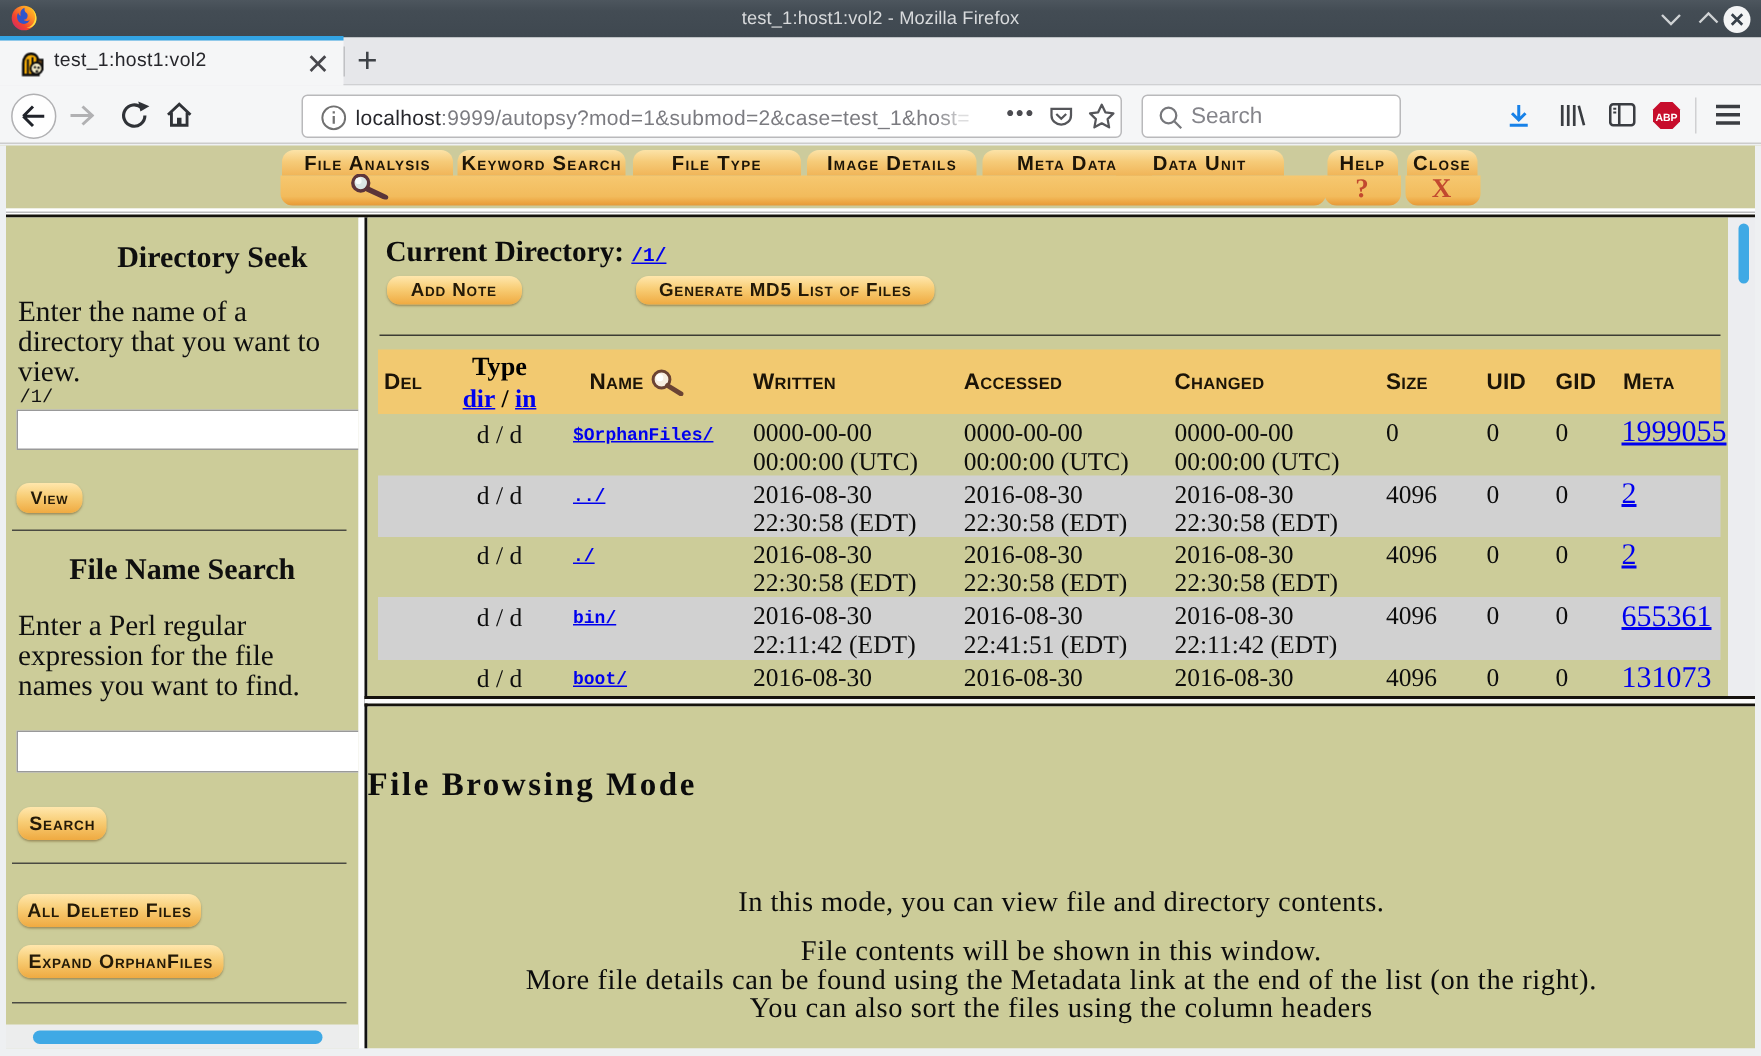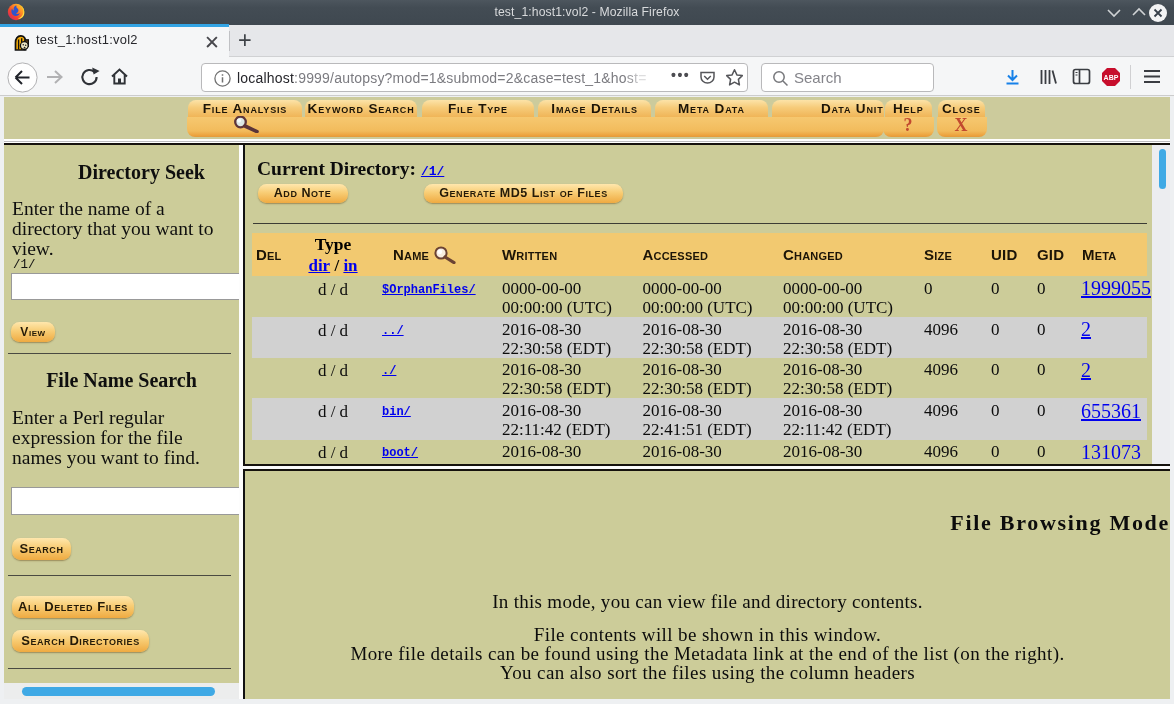--- a/index.html
+++ b/index.html
@@ -179,21 +179,21 @@
 
 <div id="toolbar">
   <div class="ostrip" style="left:187px;width:696.5px;"></div>
   <div class="ostrip" style="left:882.5px;width:51.5px;"></div>
   <div class="ostrip" style="left:937px;width:50px;"></div>
   <div class="otab" style="left:188px;width:114px;">File Analysis</div>
   <div class="otab" style="left:304.8px;width:112.5px;">Keyword Search</div>
   <div class="otab" style="left:421.6px;width:112.5px;">File Type</div>
   <div class="otab" style="left:538.4px;width:112.5px;">Image Details</div>
   <div class="otab" style="left:655.2px;width:112.5px;">Meta Data</div>
-  <div class="otab" style="left:772px;width:111.5px;text-align:right;">Data Unit</div>
+  <div class="otab" style="left:744px;width:111.5px;">Data Unit</div>
   <div class="otab" style="left:884.5px;width:47.5px;">Help</div>
   <div class="otab" style="left:937.5px;width:47.5px;">Close</div>
   <svg class="abs" style="left:230px;top:19px" width="30" height="17" viewBox="0 0 30 17">
     <circle cx="10.5" cy="6" r="5.3" fill="#dbe7e5" stroke="#5d353a" stroke-width="2.3"></circle>
     <circle cx="9" cy="4.6" r="2.1" fill="#f6fbfa"></circle>
     <path d="M15 10 L27 15.6" stroke="#5a3439" stroke-width="3.6" stroke-linecap="round"></path>
   </svg>
   <div class="abs" style="left:898px;top:17.5px;width:20px;text-align:center;font-family:'Liberation Serif',serif;font-weight:bold;font-size:18px;color:#c2492f;">?</div>
   <div class="abs" style="left:951px;top:17.5px;width:20px;text-align:center;font-family:'Liberation Serif',serif;font-weight:bold;font-size:18px;color:#c2492f;">X</div>
   <div class="edge"></div>
@@ -207,21 +207,21 @@
   <div class="abs mono" style="left:9px;top:112.5px;font-size:12.5px;color:#111;">/1/</div>
   <input class="abs" style="left: 7px; top: 128px; width: 232px; height: 27px; border: 1px solid rgb(153, 153, 153); background: rgb(255, 255, 255); outline: none;">
   <div class="obtn" style="left:7px;top:177px;width:44px;height:20px;font-size:12px;line-height:20px;">View</div>
   <div class="hr1" style="left:4px;top:207.5px;width:223px;"></div>
   <div class="abs" style="left:0;top:224px;width:235px;text-align:center;font-weight:bold;font-size:20px;color:#0f0f0f;">File Name Search</div>
   <div class="abs" style="left:8px;top:263px;width:232px;font-size:19.5px;line-height:20px;color:#0f0f0f;white-space:nowrap;">Enter a Perl regular<br>expression for the file<br>names you want to find.</div>
   <input class="abs" style="left: 7px; top: 342px; width: 232px; height: 28px; border: 1px solid rgb(153, 153, 153); background: rgb(255, 255, 255); outline: none;">
   <div class="obtn" style="left:8px;top:393px;width:59px;height:22px;font-size:13px;line-height:22px;">Search</div>
   <div class="hr1" style="left:4px;top:429.5px;width:223px;"></div>
   <div class="obtn" style="left:8px;top:451px;width:122px;height:22px;font-size:13px;line-height:22px;">All Deleted Files</div>
-  <div class="obtn" style="left:8px;top:485px;width:137px;height:22px;font-size:13px;line-height:22px;">Search Directories</div>
+  <div class="obtn" style="left:8px;top:485px;width:137px;height:22px;font-size:13px;line-height:22px;">Expand OrphanFiles</div>
   <div class="hr1" style="left:4px;top:522.5px;width:223px;"></div>
 </div>
 <div id="vdivider1"></div>
 <div id="vdivider2"></div>
 
 <div id="topframe">
   <div class="abs" style="left:12px;top:13px;font-weight:bold;font-size:19.5px;color:#0c0c0c;">Current Directory: <a class="mono" style="font-weight:bold;font-size:13px;" href="#a">/1/</a></div>
   <div class="obtn" style="left:12.5px;top:39px;width:90px;height:18.5px;font-size:12.5px;line-height:18px;">Add Note</div>
   <div class="obtn" style="left:179px;top:39px;width:199px;height:18.5px;font-size:12.5px;line-height:18px;">Generate MD5 List of Files</div>
   <div class="hr1" style="left:8px;top:78px;width:894px;background:#3c3c34;"></div>
@@ -303,21 +303,21 @@
     <a class="mt" style="text-decoration:none;" href="#a">131073</a>
   </div>
 </div>
 <div id="vscroll"></div>
 <div id="vthumb"></div>
 
 <div id="hdiv1"></div>
 <div id="hdiv2"></div>
 <div id="hdiv3"></div>
 <div id="botframe">
-  <div class="abs" style="left:0;top:39.5px;width:925px;text-align:right;font-weight:bold;font-size:22px;letter-spacing:1.7px;color:#0c0c0c;">File Browsing Mode</div>
+  <div class="abs" style="left:0;top:39.5px;width:925px;text-align:left;font-weight:bold;font-size:22px;letter-spacing:1.7px;color:#0c0c0c;">File Browsing Mode</div>
   <div class="abs" style="left:0;top:120px;width:925px;text-align:center;font-size:19px;letter-spacing:0.3px;color:#0c0c0c;">In this mode, you can view file and directory contents.</div>
   <div class="abs" style="left:0;top:154px;width:925px;text-align:center;font-size:19px;letter-spacing:0.4px;line-height:19.3px;color:#0c0c0c;">File contents will be shown in this window.<br>More file details can be found using the Metadata link at the end of the list (on the right).<br>You can also sort the files using the column headers</div>
 </div>
 <div id="sidescroll"></div>
 <div id="sidethumb"></div>
 <div id="botstrip"></div>
 <div class="abs" style="left:0;top:97px;width:4px;height:602px;background:#eef0f2;"></div>
 <div class="abs" style="left:1170px;top:97px;width:4px;height:602px;background:#eef0f2;"></div>
 
 </body></html>

